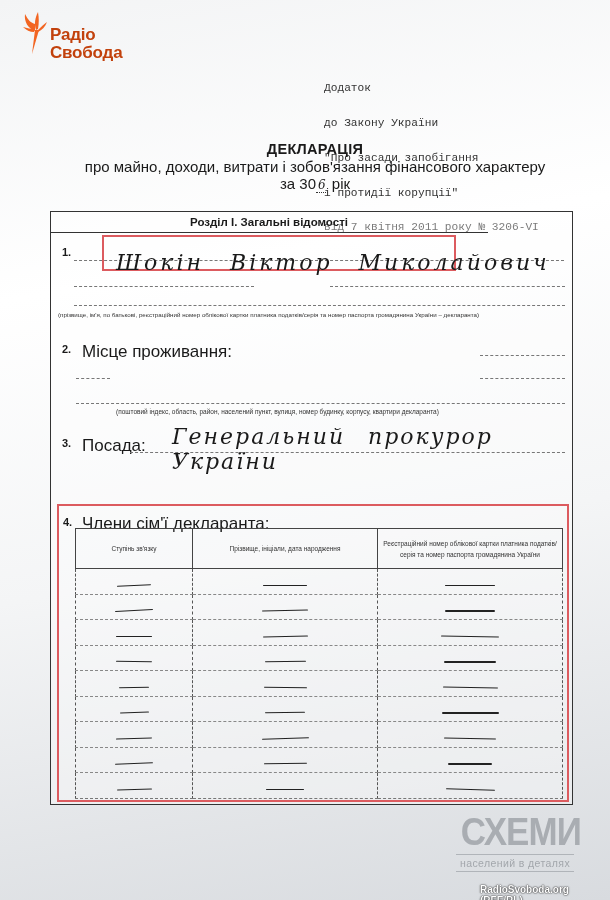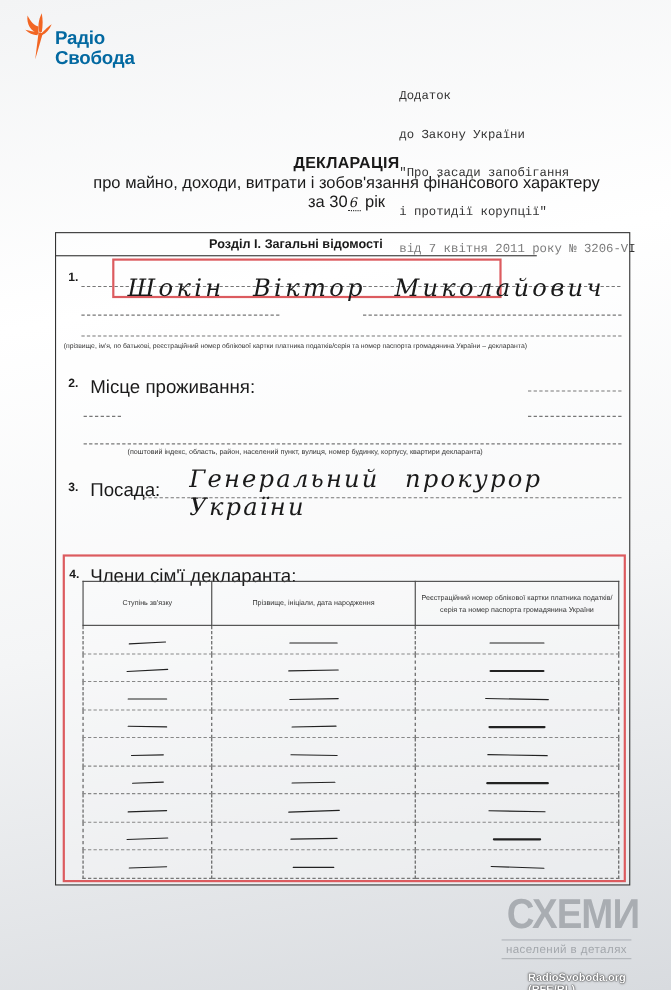--- a/index.html
+++ b/index.html
@@ -8,24 +8,24 @@
     position: relative;
     font-family: "Liberation Sans", sans-serif;
     color: #1a1a1a;
     background: linear-gradient(170deg, #f3f4f5 0%, #ffffff 30%, #f4f5f6 60%, #d8dbdf 100%);
   }
   .abs { position: absolute; }
 
   
   .logo { left: 22px; top: 10px; width: 130px; height: 50px; }
   .logo svg { position: absolute; left: 0; top: 0; }
-  .logo-text { position: absolute; left: 28px; top: 16px; font-weight: bold; font-size: 17px; line-height: 18px; color: #0369a1; letter-spacing: -0.2px; }
+  .logo-text { position: absolute; left: 28px; top: 16px; font-weight: bold; font-size: 17px; line-height: 18px; color: #c2410c; letter-spacing: -0.2px; }
 
   
-  .addendum { left: 324px; top: 60px; font-family: "Liberation Mono", monospace; font-size: 11.2px; line-height: 11.6px; color: #333; white-space: pre; margin-left: 39px; }
+  .addendum { left: 324px; top: 60px; font-family: "Liberation Mono", monospace; font-size: 11.2px; line-height: 11.6px; color: #333; white-space: pre; }
 
   
   .title-block { left: 40px; width: 550px; top: 141px; text-align: center; }
   .title-main { font-size: 14.5px; font-weight: bold; letter-spacing: 0.3px; line-height: 17px; }
   .title-sub { font-size: 15px; line-height: 17px; }
   .title-year { font-size: 15px; line-height: 17px; }
   .year-fill { font-family: "DejaVu Serif", serif; font-style: italic; font-size: 12px; border-bottom: 1px dotted #333; padding: 0 2px; }
 
   
   .form-box { left: 50px; top: 211px; width: 523px; height: 594px; border: 1.3px solid #333; background: rgba(255,255,255,0.35); }

